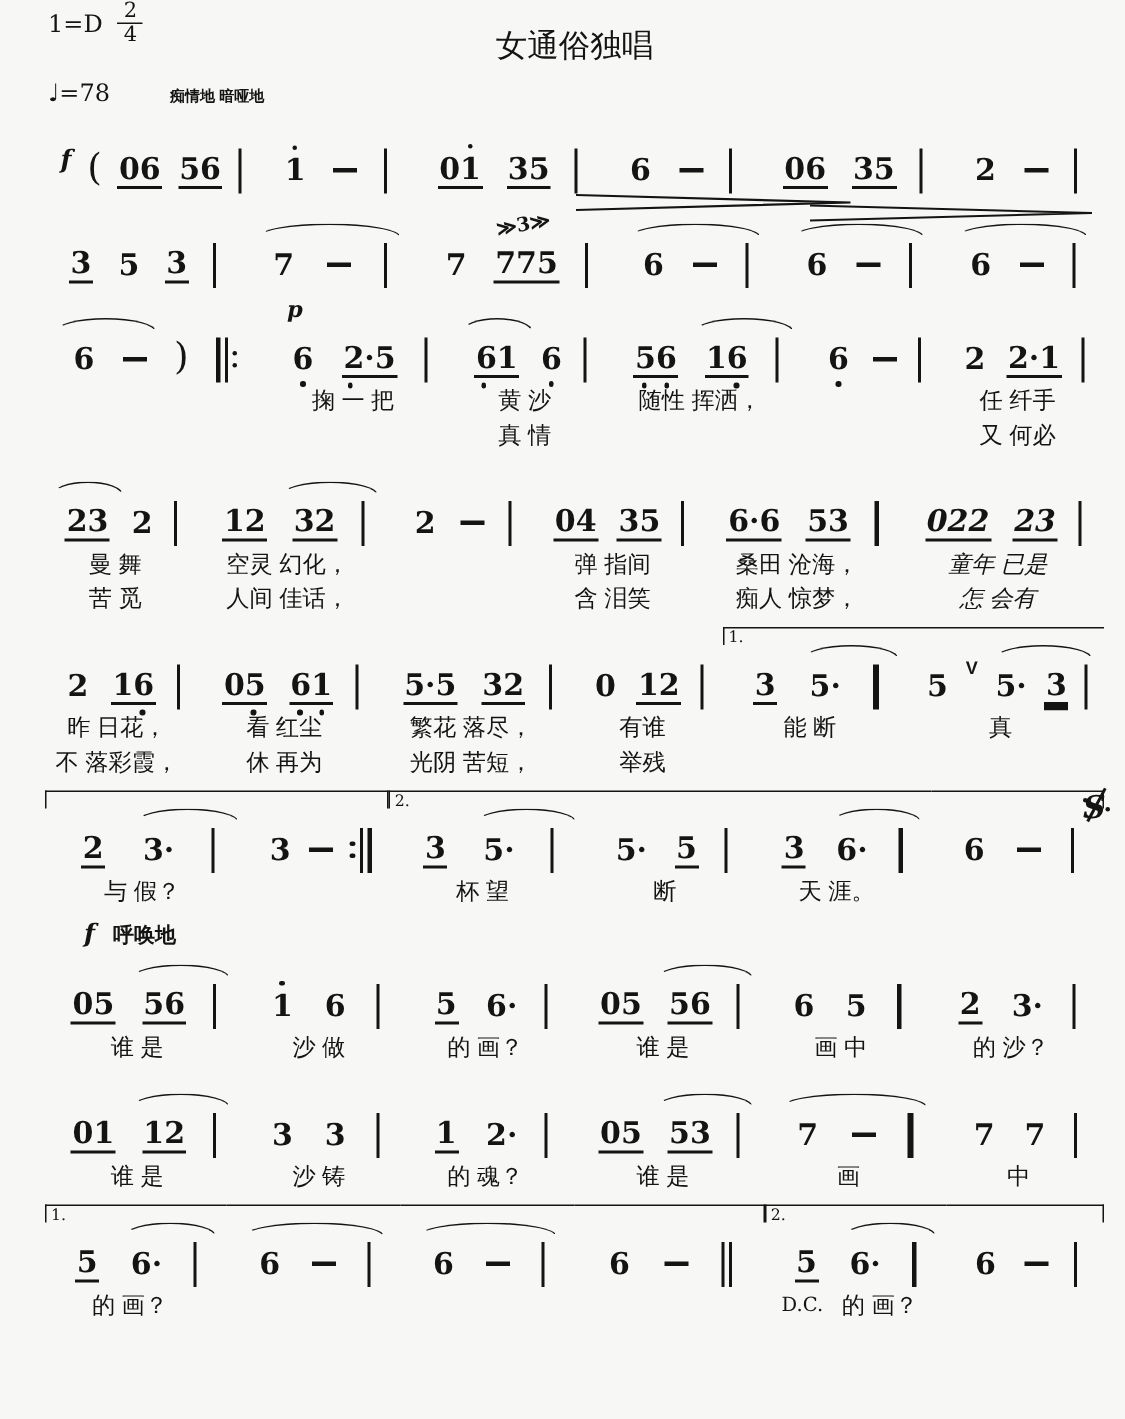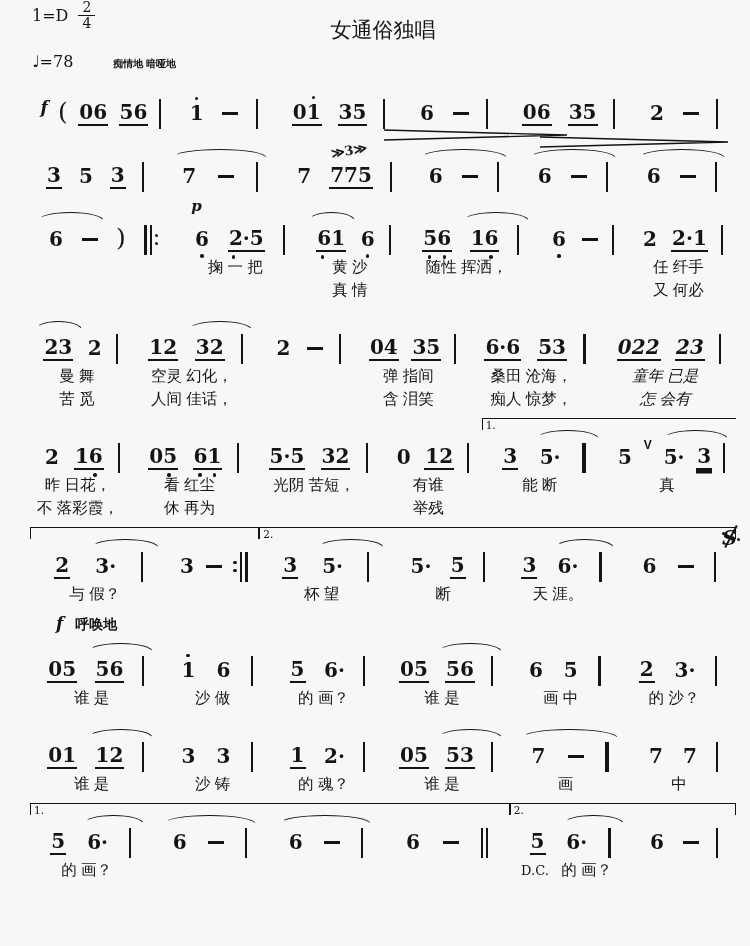--- a/index.html
+++ b/index.html
@@ -555,20 +555,23 @@
           <div class="nrow">
             <span class="tk u1">
               <span class="tx">5·5</span>
             </span>
             <span class="tk u1">
               <span class="tx">32</span>
             </span>
             <span class="vbar"></span>
           </div>
           <div class="lyr">
+            <span>繁花 落尽，</span>
+          </div>
+          <div class="lyr">
             <span>光阴 苦短，</span>
           </div>
         </div>
         <div class="cell" style="flex-grow: 0.95;">
           <div class="brow"></div>
           <div class="arow"></div>
           <div class="nrow">
             <span class="tk">
               <span class="tx">0</span>
             </span>

